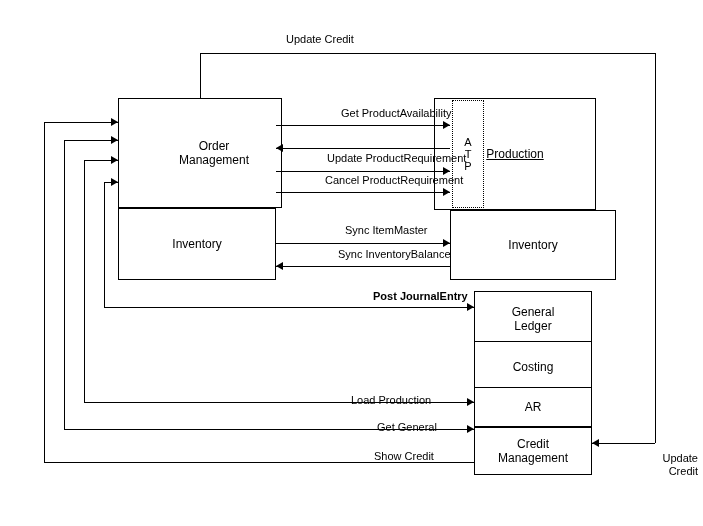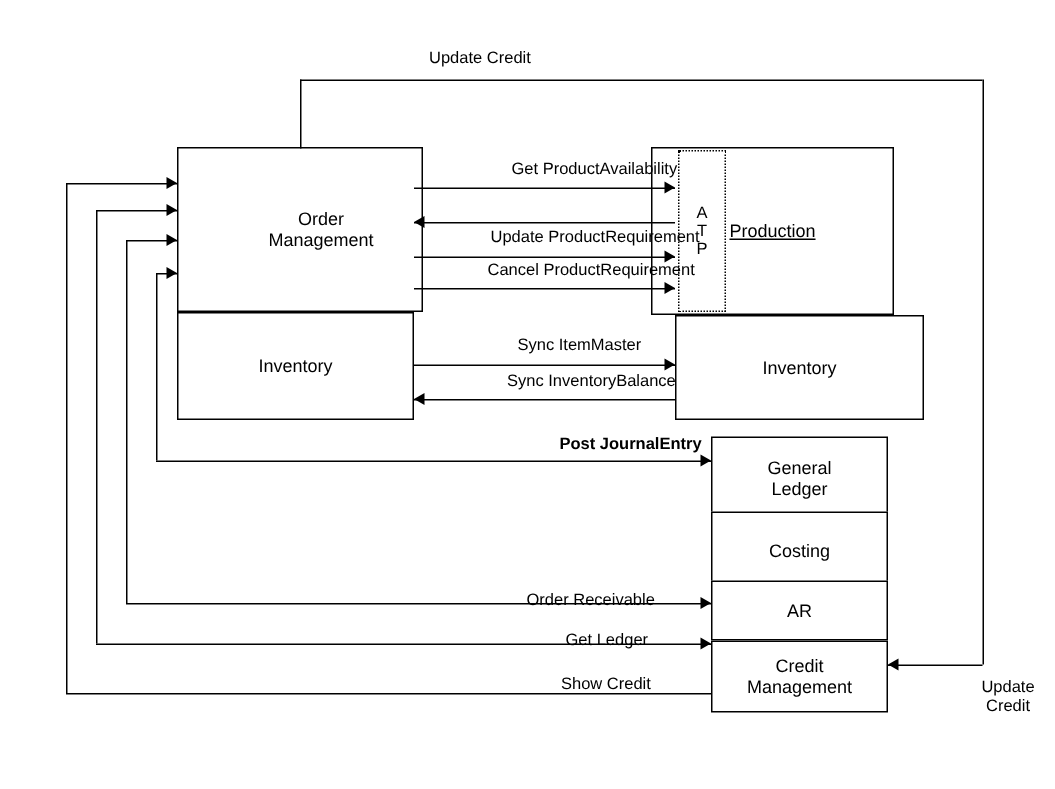--- a/index.html
+++ b/index.html
@@ -37,21 +37,21 @@
   .lbl {
     position: absolute;
     font-size: 11px;
     line-height: 13px;
     white-space: nowrap;
     color: #000000;
     background: transparent;
     margin-left: 40px;
   }
   .lbl.center {
-    text-align: center;
+    text-align: right;
   }
   .hline {
     position: absolute;
     height: 0;
     border-top: 1px solid #000000;
   }
   .vline {
     position: absolute;
     width: 0;
     border-left: 1px solid #000000;
@@ -167,28 +167,28 @@
   <div class="arrow right" style="left:111px; top:178px;"></div>
   <div class="hline" style="left:104px; top:307px; width:370px;"></div>
   <div class="arrow right" style="left:467px; top:303px;"></div>
   <div class="lbl" style="left:333px; top:290px;font-weight:bold;">Post JournalEntry</div>
 
   <div class="vline" style="left:84px; top:160px; height:242px;"></div>
   <div class="hline" style="left:84px; top:160px; width:34px;"></div>
   <div class="arrow right" style="left:111px; top:156px;"></div>
   <div class="hline" style="left:84px; top:402px; width:390px;"></div>
   <div class="arrow right" style="left:467px; top:398px;"></div>
-  <div class="lbl" style="left:311px; top:394px;">Order Receivable</div>
+  <div class="lbl" style="left:311px; top:394px;">Load Production</div>
 
   <div class="vline" style="left:64px; top:140px; height:289px;"></div>
   <div class="hline" style="left:64px; top:140px; width:54px;"></div>
   <div class="arrow right" style="left:111px; top:136px;"></div>
   <div class="hline" style="left:64px; top:429px; width:410px;"></div>
   <div class="arrow right" style="left:467px; top:425px;"></div>
-  <div class="lbl" style="left:337px; top:421px;">Get Ledger</div>
+  <div class="lbl" style="left:337px; top:421px;">Get General</div>
 
   <div class="vline" style="left:44px; top:122px; height:340px;"></div>
   <div class="hline" style="left:44px; top:122px; width:74px;"></div>
   <div class="arrow right" style="left:111px; top:118px;"></div>
   <div class="hline" style="left:44px; top:462px; width:430px;"></div>
   <div class="lbl" style="left:334px; top:450px;">Show Credit</div>
 
 </div>
 
 </body></html>

